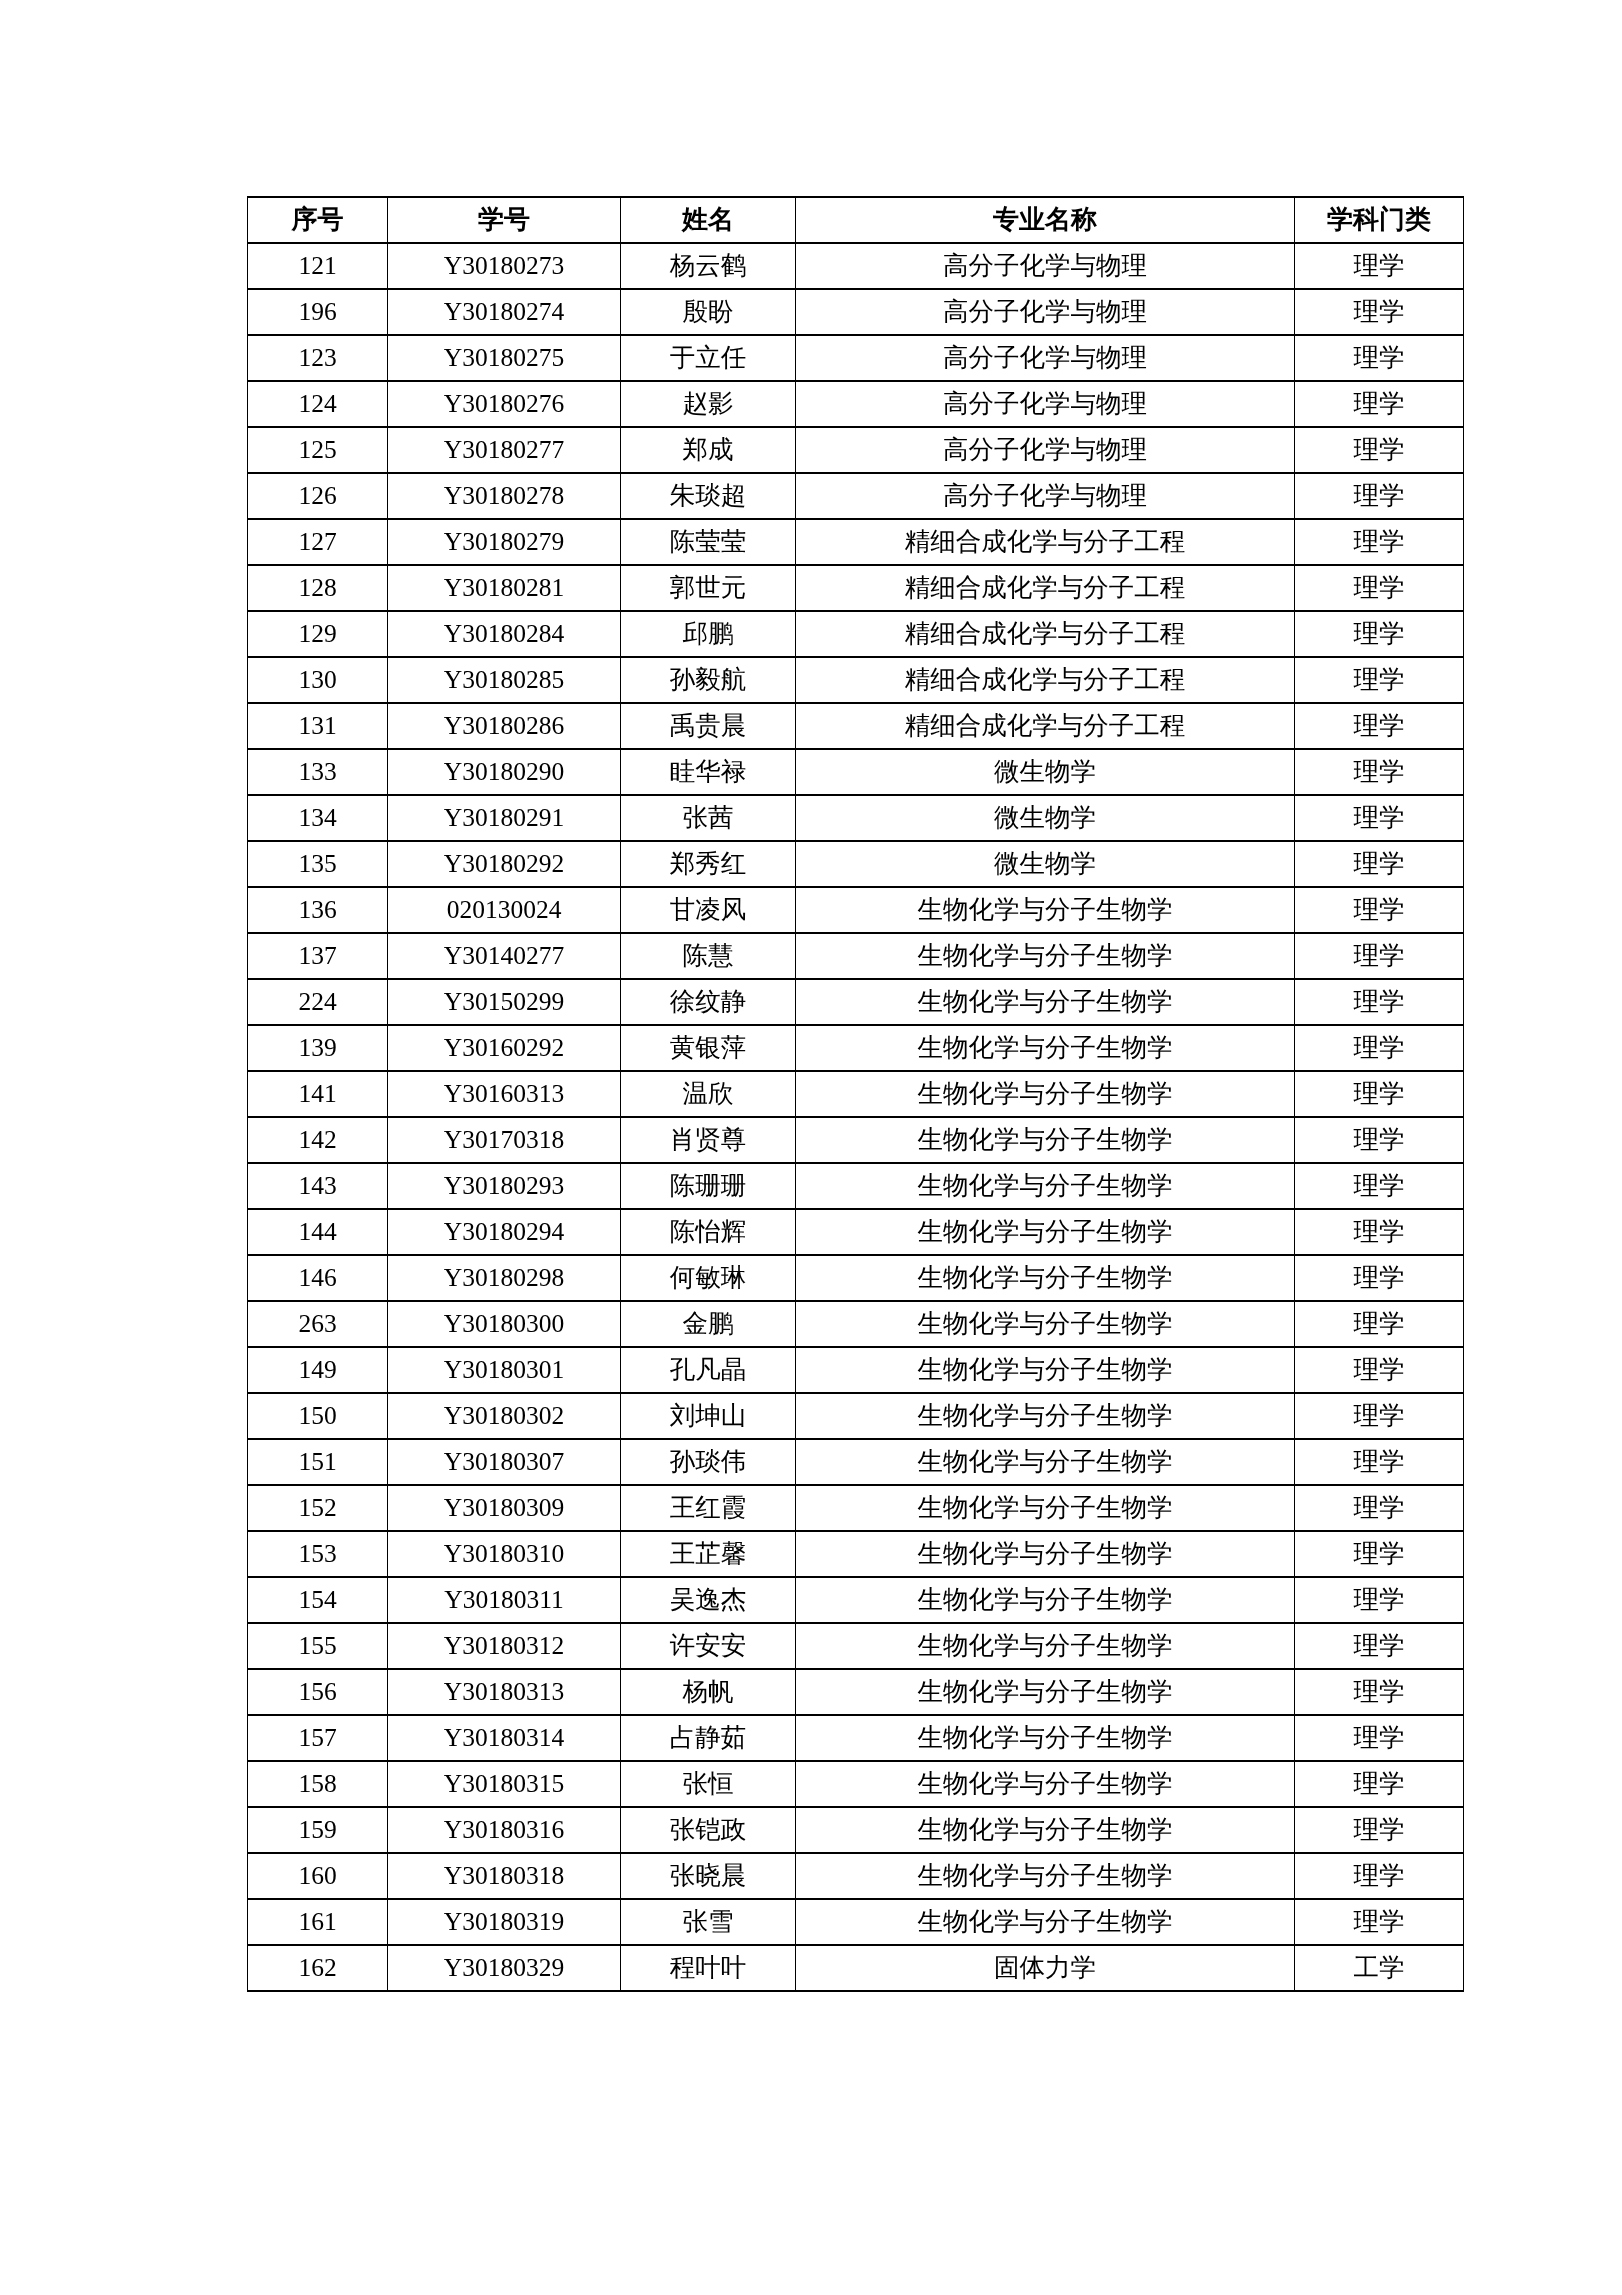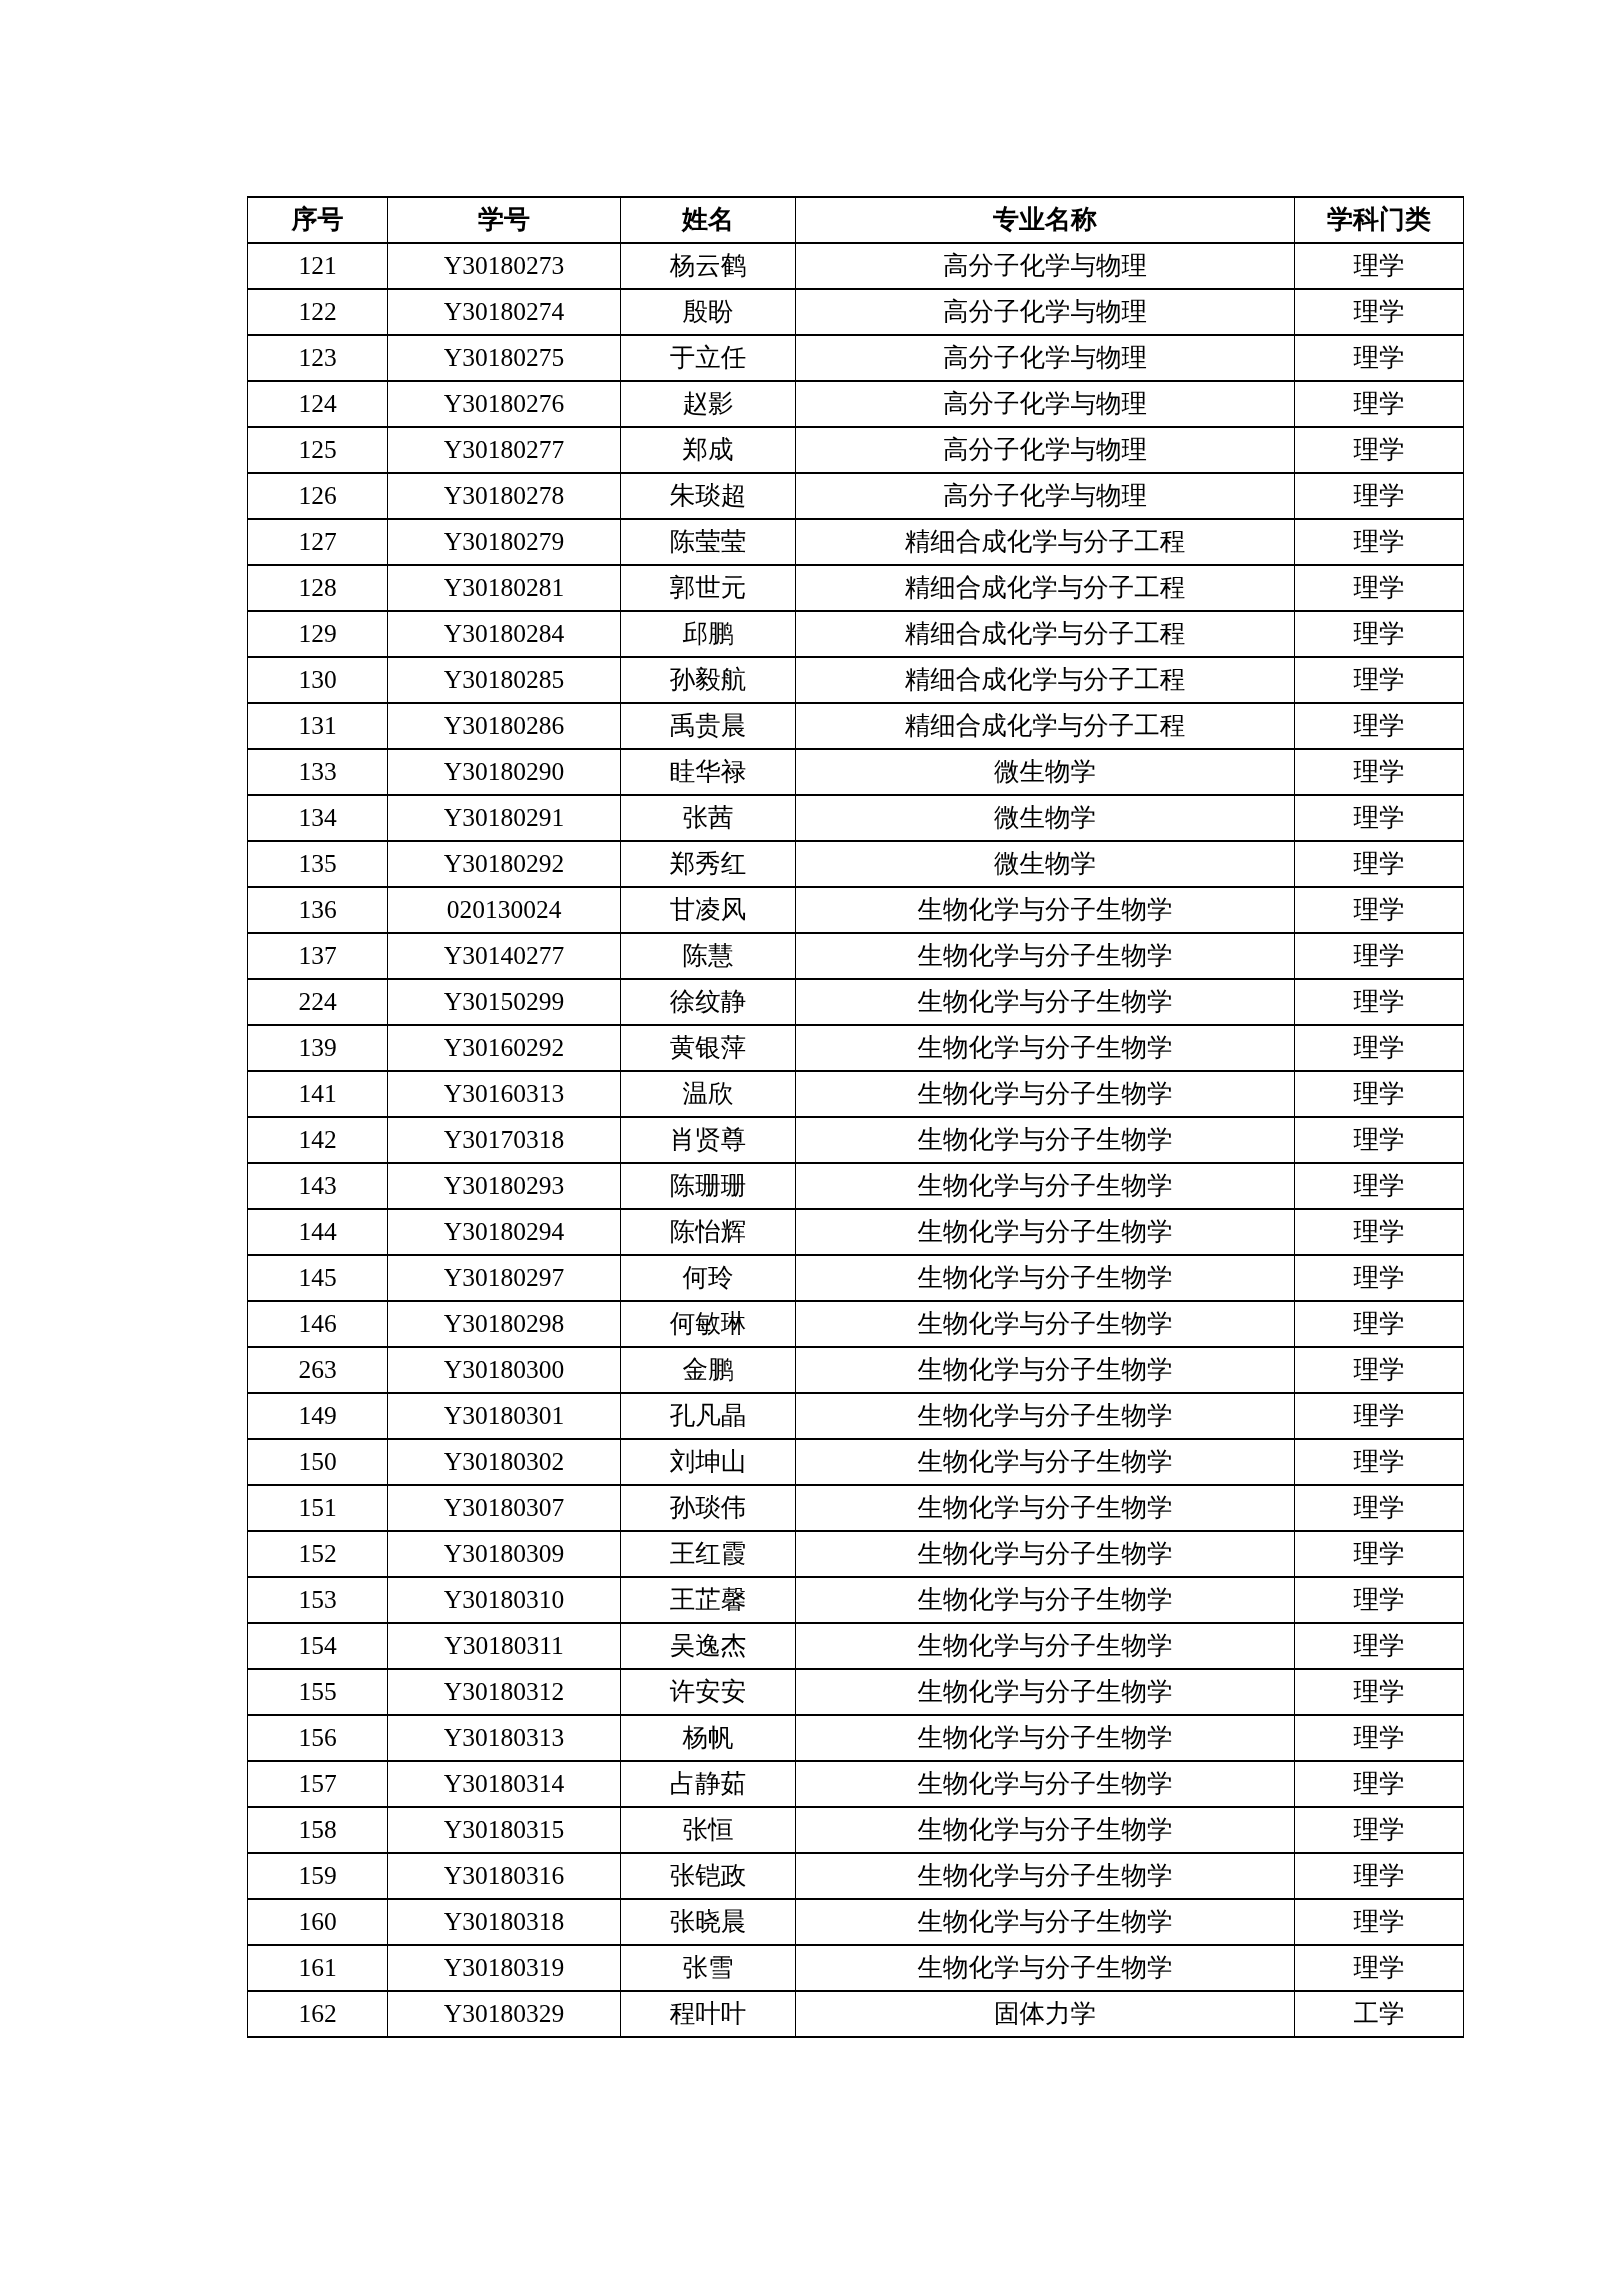--- a/index.html
+++ b/index.html
@@ -77,21 +77,21 @@
     </thead>
     <tbody>
         <tr>
           <td>121</td>
           <td>Y30180273</td>
           <td>杨云鹤</td>
           <td>高分子化学与物理</td>
           <td>理学</td>
         </tr>
         <tr>
-          <td>122</td>
+          <td>196</td>
           <td>Y30180274</td>
           <td>殷盼</td>
           <td>高分子化学与物理</td>
           <td>理学</td>
         </tr>
         <tr>
           <td>123</td>
           <td>Y30180275</td>
           <td>于立任</td>
           <td>高分子化学与物理</td>
@@ -220,27 +220,20 @@
           <td>143</td>
           <td>Y30180293</td>
           <td>陈珊珊</td>
           <td>生物化学与分子生物学</td>
           <td>理学</td>
         </tr>
         <tr>
           <td>144</td>
           <td>Y30180294</td>
           <td>陈怡辉</td>
-          <td>生物化学与分子生物学</td>
-          <td>理学</td>
-        </tr>
-        <tr>
-          <td>145</td>
-          <td>Y30180297</td>
-          <td>何玲</td>
           <td>生物化学与分子生物学</td>
           <td>理学</td>
         </tr>
         <tr>
           <td>146</td>
           <td>Y30180298</td>
           <td>何敏琳</td>
           <td>生物化学与分子生物学</td>
           <td>理学</td>
         </tr>

